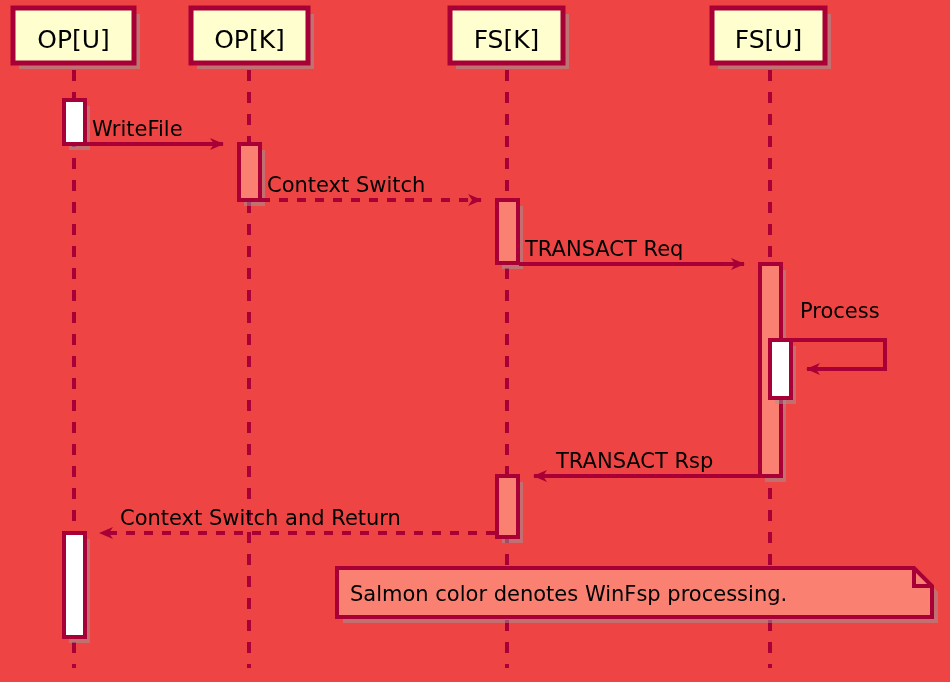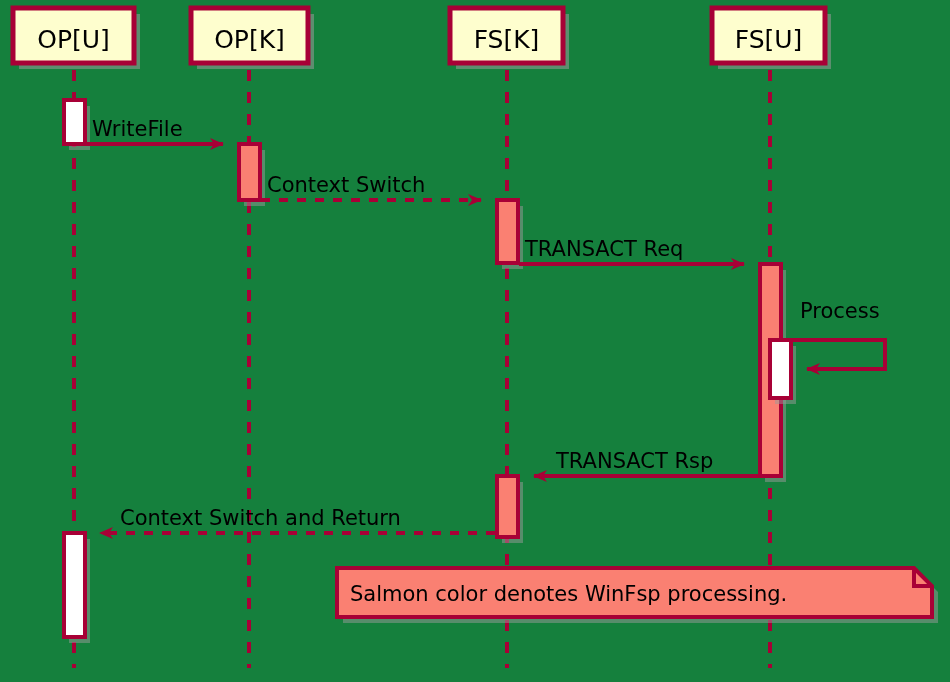--- a/index.html
+++ b/index.html
@@ -7,21 +7,21 @@
     padding: 0;
     background: #ffffff;
   }
   body {
     font-family: "DejaVu Sans", sans-serif;
   }
   #diagram-root {
     position: relative;
     width: 950px;
     height: 682px;
-    background: #15803d;
+    background: #ef4444;
     overflow: hidden;
   }
   svg.canvas {
     position: absolute;
     top: 0;
     left: 0;
     width: 950px;
     height: 682px;
   }
   .lbl {

